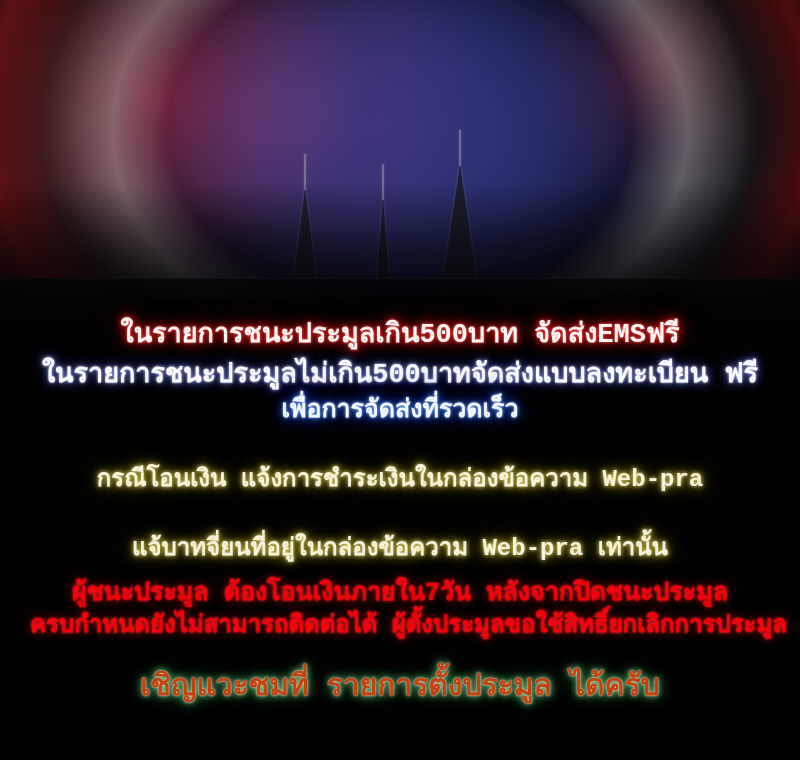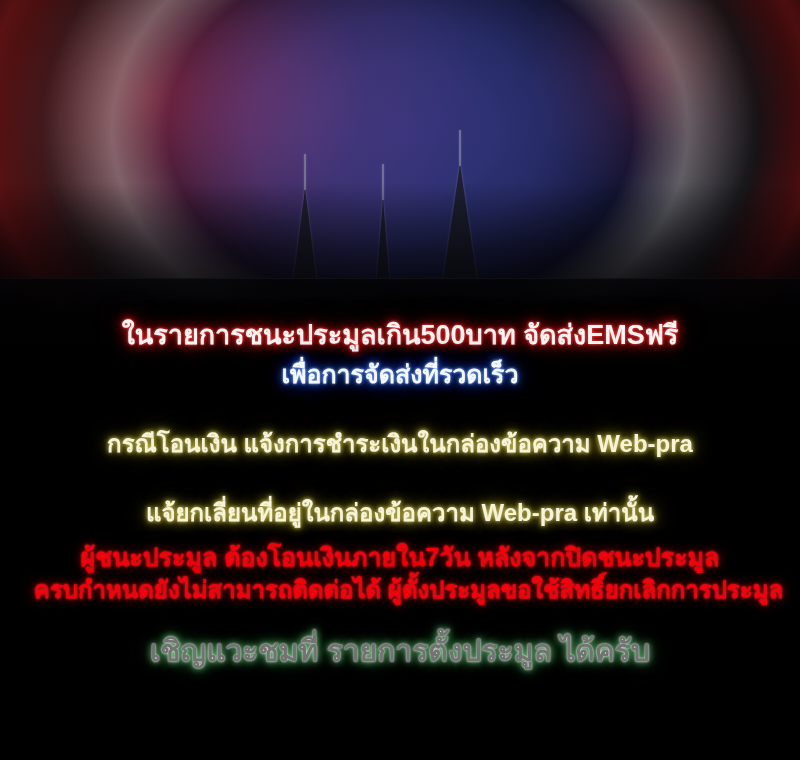--- a/index.html
+++ b/index.html
@@ -6,21 +6,21 @@
     margin: 0;
     padding: 0;
     background: #000;
   }
   #stage {
     position: relative;
     width: 800px;
     height: 760px;
     overflow: hidden;
     background: #050507;
-    font-family: Liberation Sans, sans-serif;
+    font-family: Liberation Mono, monospace;
   }
 
   
   .bg-layer {
     position: absolute;
     inset: 0;
     pointer-events: none;
   }
 
   
@@ -210,21 +210,21 @@
       0 0 3px #ff2a2a,
       0 0 10px #8e0000,
       0 0 20px #4a0000;
   }
   #line-pay-7days   { font-size: 25px; margin-bottom: 8px; }
   #line-cancel-right{ font-size: 24px; margin-bottom: 34px; padding-left: 17px; }
 
   
   #line-visit-listings {
     font-size: 30px;
-    color: #737373;
+    color: #c2410c;
     text-shadow:
       0 0 2px #ffffff,
       0 0 7px #8de29a,
       0 0 15px #2f7c41,
       0 0 26px #123a1c;
   }
 </style>
 </head>
 <body>
 
@@ -255,26 +255,27 @@
     <div class="hall" style="left:540px; width:260px; height:54px;"></div>
 
     <div class="base"></div>
   </div>
 
   <div class="bg-layer" id="bg-vignette"></div>
 
   <div id="text-block">
     <span class="line" id="line-ems-free">ในรายการชนะประมูลเกิน500บาท จัดส่งEMSฟรี</span>
 
+    <span class="line" id="line-registered-free">ในรายการชนะประมูลไม่เกิน500บาทจัดส่งแบบลงทะเบียน ฟรี</span>
 
     <span class="line" id="line-fast-delivery">เพื่อการจัดส่งที่รวดเร็ว</span>
 
     <span class="line" id="line-transfer-notify">กรณีโอนเงิน แจ้งการชำระเงินในกล่องข้อความ Web-pra</span>
 
-    <span class="line" id="line-address-change">แจ้ยกเลี่ยนที่อยู่ในกล่องข้อความ Web-pra เท่านั้น</span>
+    <span class="line" id="line-address-change">แจ้บาทจี่ยนที่อยู่ในกล่องข้อความ Web-pra เท่านั้น</span>
 
     <span class="line" id="line-pay-7days">ผู้ชนะประมูล ต้องโอนเงินภายใน7วัน หลังจากปิดชนะประมูล</span>
 
     <span class="line" id="line-cancel-right">ครบกำหนดยังไม่สามารถติดต่อได้ ผู้ตั้งประมูลขอใช้สิทธิ์ยกเลิกการประมูล</span>
 
     <span class="line" id="line-visit-listings">เชิญแวะชมที่ รายการตั้งประมูล ได้ครับ</span>
   </div>
 
 </div>
 

